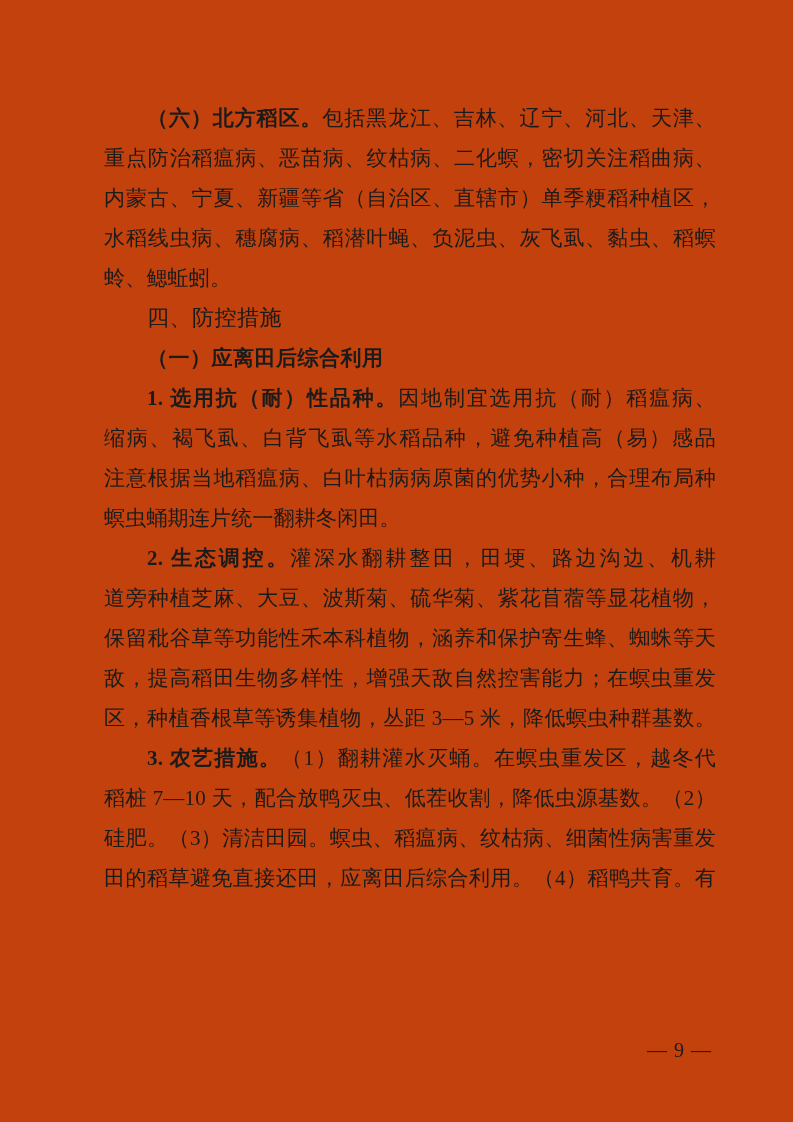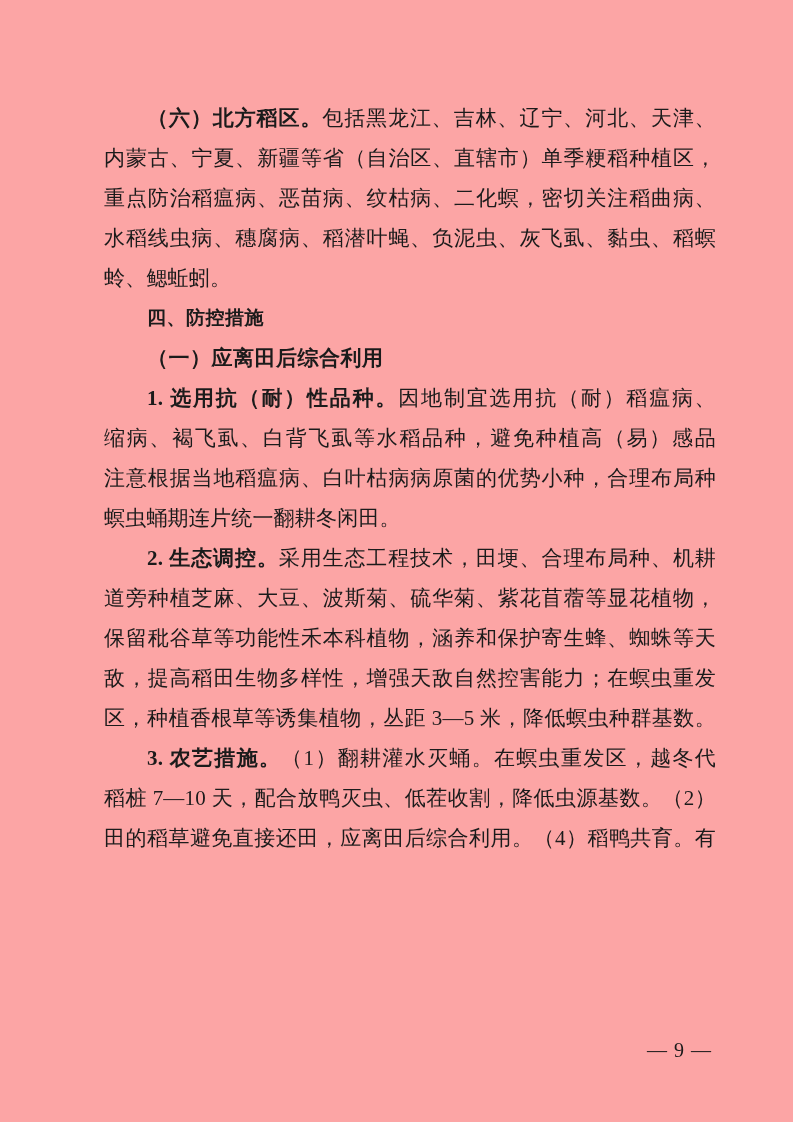--- a/index.html
+++ b/index.html
@@ -11,21 +11,21 @@
     position: relative;
     width: 793px;
     height: 1122px;
     overflow: hidden;
     font-family: "Liberation Serif", "DejaVu Serif", serif;
     color: #1b1b1b;
   }
   .page {
     position: absolute;
     inset: 0;
-    background: #fca5a5;
+    background: #c2410c;
   }
   .text-block {
     position: absolute;
     left: 104px;
     top: 98px;
     width: 612px;
   }
   .line {
     font-size: 21px;
     line-height: 40px;
@@ -39,25 +39,25 @@
     text-align-last: left;
   }
   .line.indent {
     text-indent: 43px;
   }
   .lead {
     font-weight: bold;
   }
   .h-section {
     font-family: "Liberation Sans", "DejaVu Sans", sans-serif;
-    font-size: 19px;
+    font-size: 22px;
     line-height: 40px;
     height: 40px;
     text-indent: 43px;
-    font-weight: 700;
+    font-weight: 400;
     letter-spacing: 0.5px;
   }
   .h-sub {
     font-size: 21px;
     line-height: 40px;
     height: 40px;
     text-indent: 43px;
     font-weight: bold;
     letter-spacing: 0.5px;
   }
@@ -72,40 +72,41 @@
   }
 </style>
 </head>
 <body>
 
 <div class="page">
 
   <div class="text-block">
 
     <div class="line indent"><span class="lead">（六）北方稻区。</span><span>包括黑龙江、吉林、辽宁、河北、天津、</span></div>
+    <div class="line"><span>重点防治稻瘟病、恶苗病、纹枯病、二化螟，密切关注稻曲病、</span></div>
     <div class="line"><span>内蒙古、宁夏、新疆等省（自治区、直辖市）单季粳稻种植区，</span></div>
-    <div class="line"><span>重点防治稻瘟病、恶苗病、纹枯病、二化螟，密切关注稻曲病、</span></div>
     <div class="line"><span>水稻线虫病、穗腐病、稻潜叶蝇、负泥虫、灰飞虱、黏虫、稻螟</span></div>
     <div class="line short"><span>蛉、鳃蚯蚓。</span></div>
 
     <div class="h-section">四、防控措施</div>
     <div class="h-sub">（一）应离田后综合利用</div>
 
     <div class="line indent"><span class="lead">1. 选用抗（耐）性品种。</span><span>因地制宜选用抗（耐）稻瘟病、</span></div>
     <div class="line"><span>缩病、褐飞虱、白背飞虱等水稻品种，避免种植高（易）感品种。</span></div>
     <div class="line"><span>注意根据当地稻瘟病、白叶枯病病原菌的优势小种，合理布局种</span></div>
     <div class="line short"><span>螟虫蛹期连片统一翻耕冬闲田。</span></div>
 
-    <div class="line indent"><span class="lead">2. 生态调控。</span><span>采用生态工程技术，田埂、合理布局种、机耕</span></div>
+    <div class="line indent"><span class="lead">2. 生态调控。</span><span>灌深水翻耕整田，田埂、路边沟边、机耕</span></div>
     <div class="line"><span>道旁种植芝麻、大豆、波斯菊、硫华菊、紫花苜蓿等显花植物，</span></div>
     <div class="line"><span>保留秕谷草等功能性禾本科植物，涵养和保护寄生蜂、蜘蛛等天</span></div>
     <div class="line"><span>敌，提高稻田生物多样性，增强天敌自然控害能力；在螟虫重发</span></div>
     <div class="line"><span>区，种植香根草等诱集植物，丛距 3—5 米，降低螟虫种群基数。</span></div>
 
     <div class="line indent"><span class="lead">3. 农艺措施。</span><span>（1）翻耕灌水灭蛹。在螟虫重发区，越冬代</span></div>
     <div class="line"><span>稻桩 7—10 天，配合放鸭灭虫、低茬收割，降低虫源基数。（2）</span></div>
+    <div class="line"><span>硅肥。（3）清洁田园。螟虫、稻瘟病、纹枯病、细菌性病害重发</span></div>
     <div class="line"><span>田的稻草避免直接还田，应离田后综合利用。（4）稻鸭共育。有</span></div>
 
   </div>
 
   <div class="page-footer">— 9 —</div>
 
 </div>
 
 </body></html>

